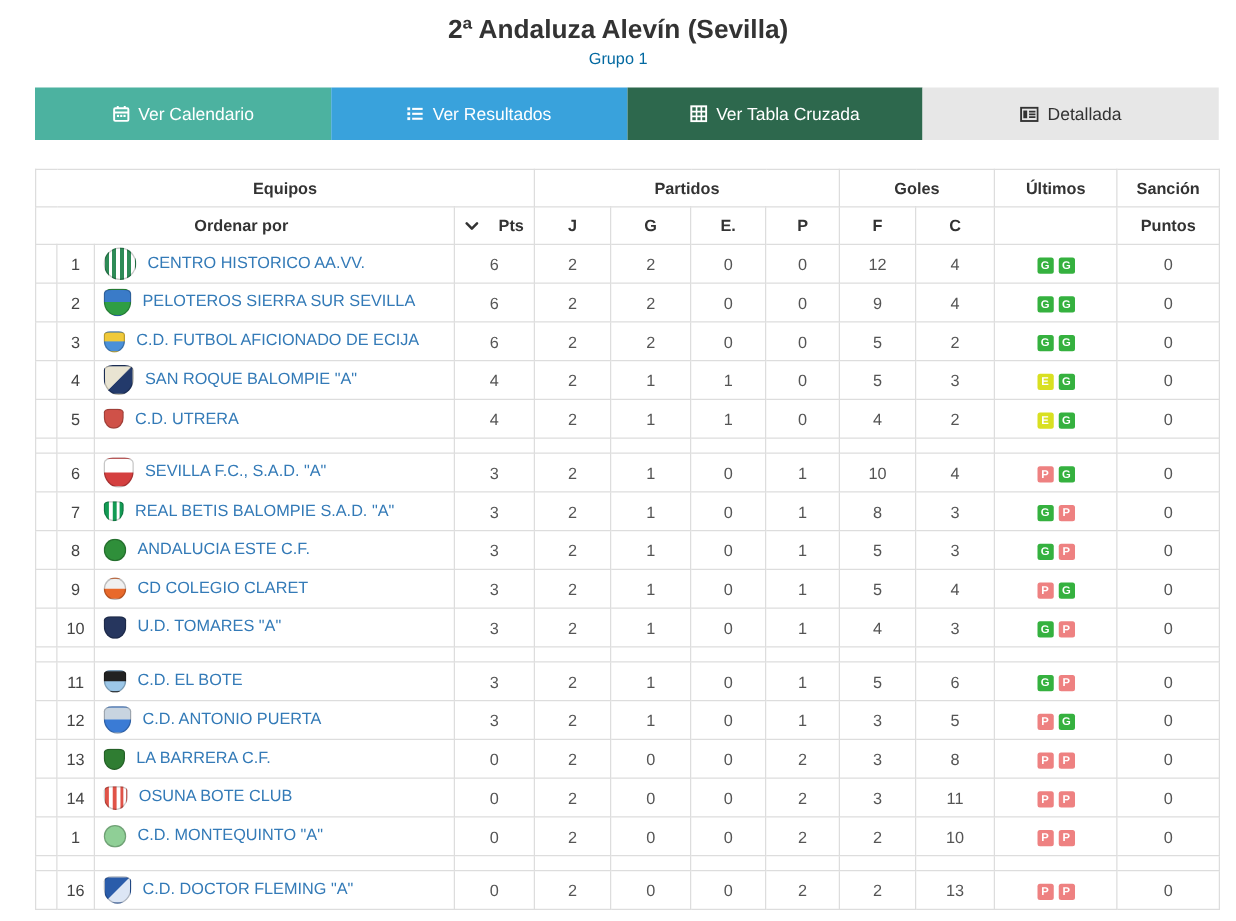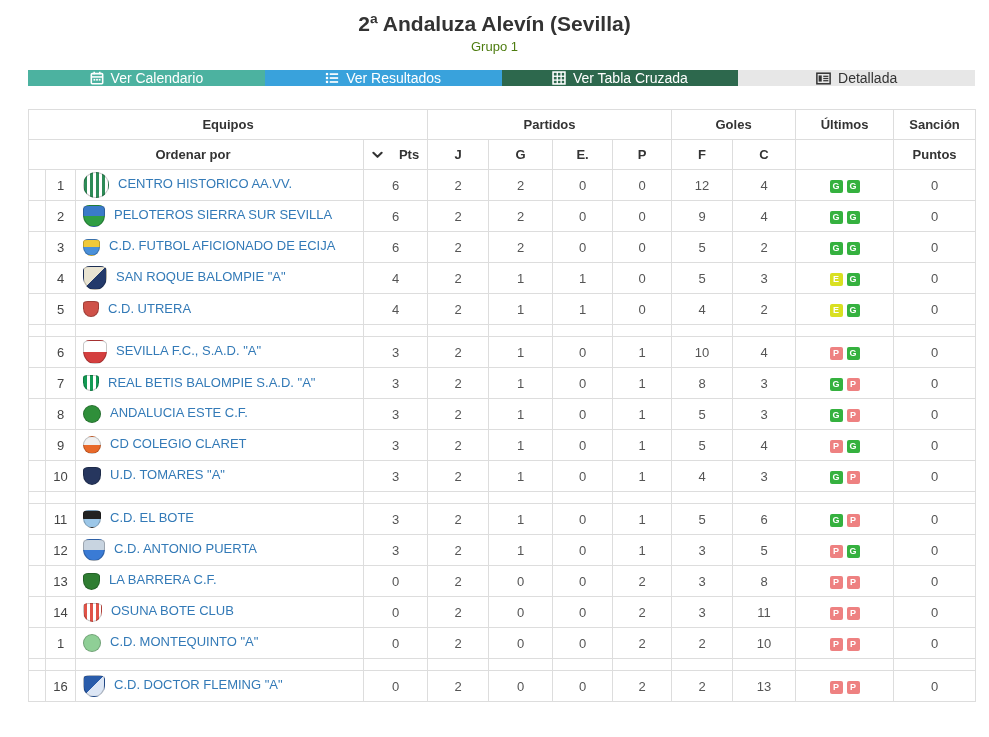--- a/index.html
+++ b/index.html
@@ -3,25 +3,25 @@
 <meta charset="utf-8">
 <style>
   * { box-sizing: border-box; }
   html,body { margin:0; padding:0; background:#fff; }
   body {
     width:989px; height:737px; overflow:hidden;
     font-family:"Liberation Sans", sans-serif; color:#333;
   }
   .page { padding:8px 0 0 28px; width:989px; }
   .page-title { font-size:21px; font-weight:bold; text-align:center; margin:4px 42px 3px 14px; color:#333; }
-  .page-subtitle { font-size:13px; text-align:center; margin:0 42px 16px 14px; color:#4d7c0f; }
+  .page-subtitle { font-size:13px; text-align:center; margin:0 42px 16px 14px; color:#0369a1; }
 
   
   .tab-bar { display:flex; width:947px; }
-  .tab { flex:1 1 0; height:16px; display:flex; align-items:center; justify-content:center;
+  .tab { flex:1 1 0; height:42px; display:flex; align-items:center; justify-content:center;
          gap:7px; font-size:14px; cursor:pointer; user-select:none; }
   .tab svg { display:block; }
 
   
   table.standings { border-collapse:collapse; table-layout:fixed; width:947px; margin-top:23px; }
   th, td { border:1px solid #ddd; padding:0 4px; font-size:13px; overflow:hidden; white-space:nowrap; }
   thead th { height:30px; font-weight:bold; text-align:center; color:#333; background:#fff; }
   th.th-ordenar { padding-right:10px; }
   th.th-pts .pts-wrap { display:inline-flex; align-items:center; gap:16px; }
   tbody td { height:31px; text-align:center; color:#555; }

